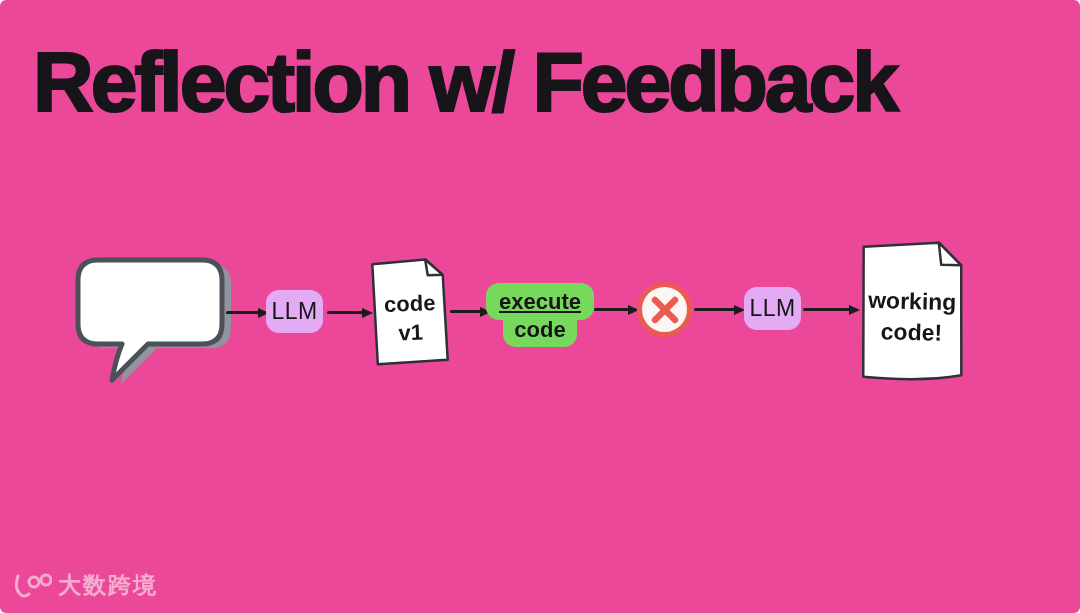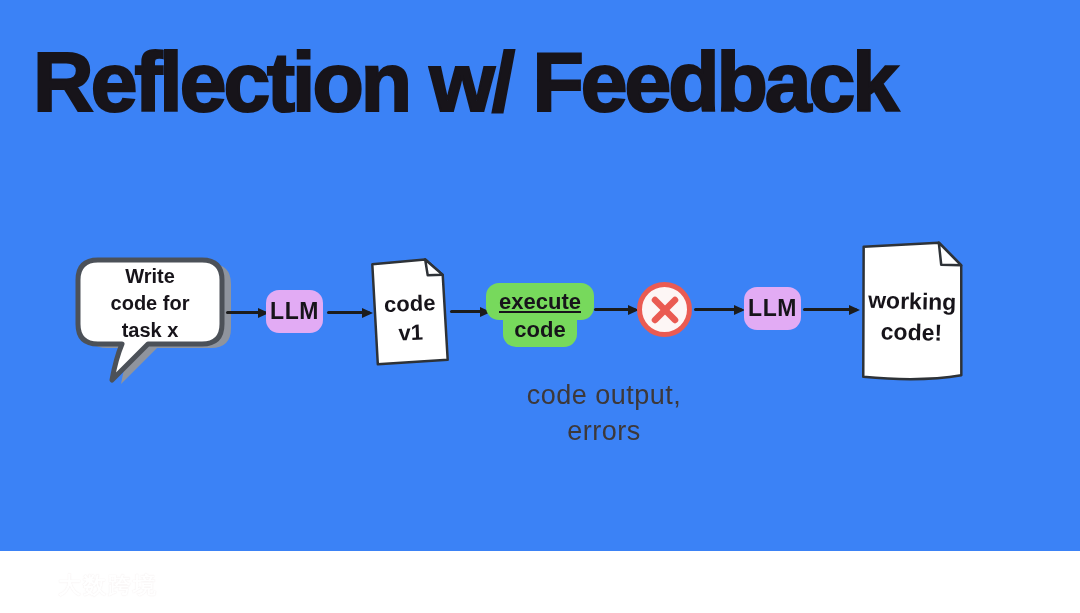--- a/index.html
+++ b/index.html
@@ -4,22 +4,23 @@
 <style>
   * { margin: 0; padding: 0; box-sizing: border-box; }
   html, body { width: 1080px; height: 613px; }
   body {
     font-family: "Liberation Sans", "DejaVu Sans", sans-serif;
     overflow: hidden;
   }
   .canvas {
     position: relative;
     width: 1080px;
-    height: 551px;
-    background: #3b82f6;
+    height: 613px;
+    background: #ec4899;
+    border-radius: 6px;
   }
 
   
   .title {
     position: absolute;
     left: 33px;
     top: 40px;
     font-size: 84px;
     font-weight: bold;
     letter-spacing: -3px;
@@ -70,21 +71,21 @@
   
   .llm-badge {
     position: absolute;
     width: 57px;
     height: 43px;
     background: #e2abf4;
     border-radius: 13px;
     display: flex;
     align-items: center;
     justify-content: center;
-    font-weight: bold;
+    font-weight: normal;
     font-size: 23px;
     letter-spacing: 0.5px;
     color: #17141a;
   }
   .llm-1 { left: 266px; top: 290px; }
   .llm-2 { left: 744px; top: 287px; }
 
   
   .doc-wrap { }
   .doc-1 { left: 367px; top: 257px; width: 86px; height: 110px; transform: rotate(-2deg); }
@@ -162,25 +163,20 @@
 
 <div class="canvas">
 
   <h1 class="title">Reflection w/ Feedback</h1>
 
   <div class="abs bubble-wrap">
     <svg width="164" height="134" viewBox="0 0 164 134">
       <path d="M 24,4 L 128,4 Q 148,4 148,24 L 148,68 Q 148,88 128,88 L 74,88 L 38,124 Q 42,102 48,88 L 24,88 Q 4,88 4,68 L 4,24 Q 4,4 24,4 Z" transform="translate(9,4)" fill="#8f949d" stroke="none"></path>
       <path d="M 24,4 L 128,4 Q 148,4 148,24 L 148,68 Q 148,88 128,88 L 74,88 L 38,124 Q 42,102 48,88 L 24,88 Q 4,88 4,68 L 4,24 Q 4,4 24,4 Z" fill="#ffffff" stroke="#4c5158" stroke-width="5" stroke-linejoin="round"></path>
     </svg>
-    <div class="bubble-text">
-      <span>Write</span>
-      <span>code for</span>
-      <span>task x</span>
-    </div>
   </div>
 
   <div class="arrow" style="left:226px; top:311px; width:40px;"></div>
 
   <div class="llm-badge llm-1">LLM</div>
 
   <div class="arrow" style="left:327px; top:311px; width:43px;"></div>
 
   <div class="abs doc-wrap doc-1">
     <svg width="86" height="110" viewBox="0 0 86 110">
@@ -219,24 +215,20 @@
     <svg width="120" height="146" viewBox="0 0 120 146">
       <path d="M 10,10 L 85,4 L 108,26 L 111,136 Q 70,144 13,140 Z" fill="#ffffff" stroke="#2e3237" stroke-width="2.5" stroke-linejoin="round"></path>
       <path d="M 85,4 L 88,26 L 108,26 Z" fill="#ffffff" stroke="#2e3237" stroke-width="2.5" stroke-linejoin="round"></path>
     </svg>
     <div class="doc-text">
       <div>working</div>
       <div>code!</div>
     </div>
   </div>
 
-  <div class="caption">
-    <div>code output,</div>
-    <div>errors</div>
-  </div>
 
   <div class="watermark">
     <svg width="40" height="28" viewBox="0 0 40 28">
       <path d="M 6,4 Q 2,16 8,22 Q 12,26 17,22" fill="none" stroke="#ffffff" stroke-width="3" stroke-linecap="round"></path>
       <circle cx="22" cy="10" r="5" fill="none" stroke="#ffffff" stroke-width="3"></circle>
       <circle cx="34" cy="8" r="5" fill="none" stroke="#ffffff" stroke-width="3"></circle>
     </svg>
     <span class="wm-text">大数跨境</span>
   </div>
 

